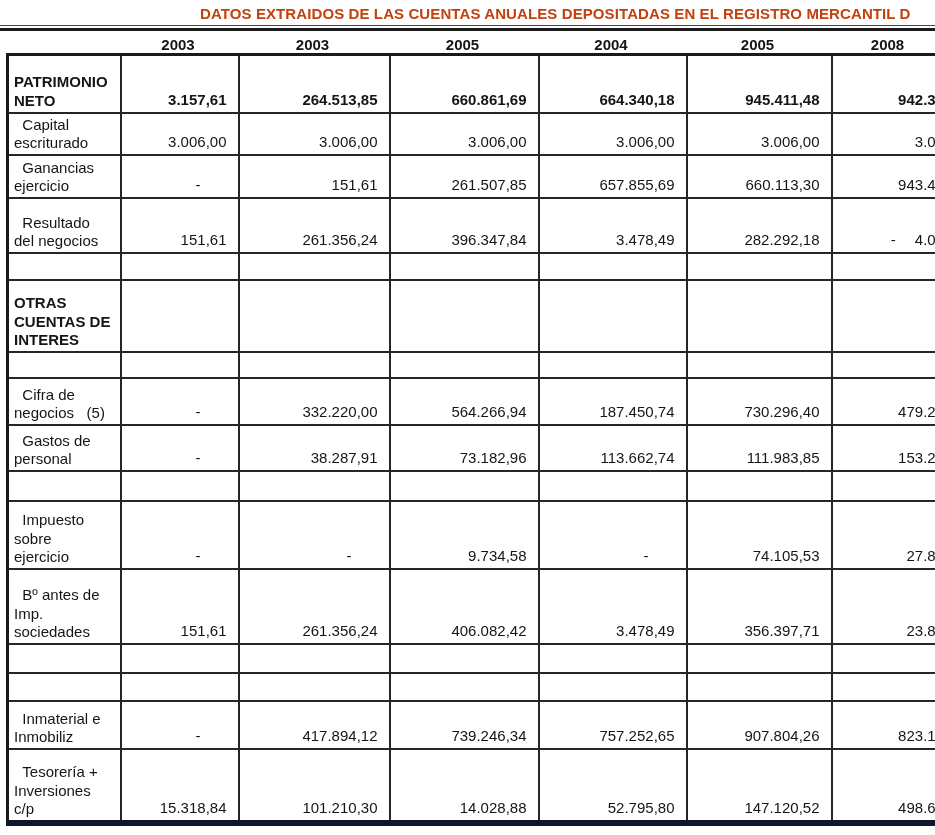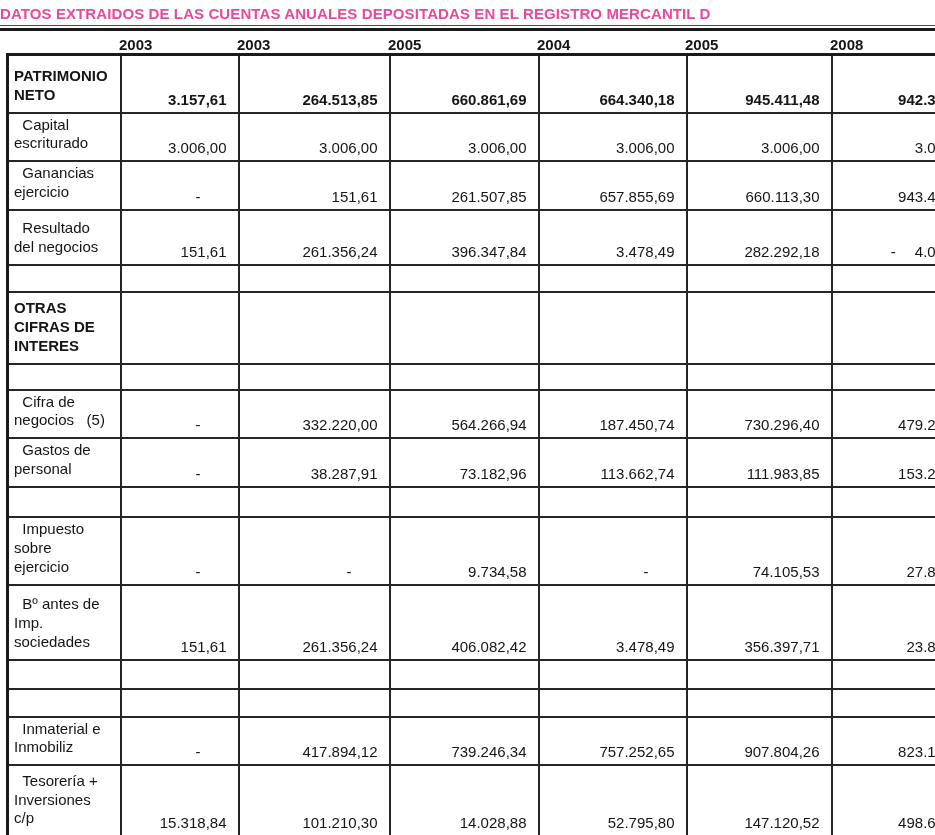--- a/index.html
+++ b/index.html
@@ -17,74 +17,76 @@
   }
   .page {
     position: absolute;
     top: 0; left: 0;
     width: 935px;
     height: 835px;
     overflow: hidden;
     padding-top: 5px;
   }
   .doc-title {
+    margin-left: 200px;
     font-size: 15px;
     font-weight: bold;
     white-space: nowrap;
     letter-spacing: 0.1px;
-    color: #ec4899;
+    color: #c2410c;
   }
   .double-rule {
     margin-top: 3px;
     width: 935px;
     height: 2px;
     border-top: 1.5px solid #4a4a4a;
     border-bottom: 3px solid #1b1b1b;
   }
   .year-row {
     display: flex;
     margin-left: 119px;
     height: 22px;
     align-items: flex-end;
     font-weight: bold;
     font-size: 15px;
   }
   .yr {
+    text-align: center;
     flex: 0 0 auto;
   }
   table.fin {
     margin-left: 6px;
     border-collapse: collapse;
     table-layout: fixed;
     width: 939px;
     border: 3px solid #1a1a1a;
   }
   table.fin td {
     border: 2px solid #262626;
     overflow: hidden;
   }
   td.lbl {
     white-space: pre-wrap;
     vertical-align: bottom;
     text-align: left;
-    padding: 2px 2px 7px 5px;
+    padding: 2px 2px 1px 5px;
     font-size: 15px;
     line-height: 1.25;
   }
   td.val {
     vertical-align: bottom;
     text-align: right;
     padding: 2px 11px 4px 2px;
     font-size: 15px;
     white-space: pre;
   }
   td.val.col-last { padding-right: 1px; }
   td.val.dash { padding-right: 37px; }
   .b { font-weight: bold; }
-  tr.bottom-edge td { border-bottom: 8px solid #0f172a; }
+  tr.bottom-edge td { border-bottom: 6px solid #0f172a; }
 </style>
 </head>
 <body>
 
 <div class="page">
   <div class="doc-title">DATOS EXTRAIDOS DE LAS CUENTAS ANUALES DEPOSITADAS EN EL REGISTRO MERCANTIL D</div>
   <div class="double-rule"></div>
   <div class="year-row">
       <div class="yr" style="width: 118px;">2003</div>
       <div class="yr" style="width: 151px;">2003</div>
@@ -148,21 +150,21 @@
           <td class="lbl"></td>
           <td class="val"></td>
           <td class="val"></td>
           <td class="val"></td>
           <td class="val"></td>
           <td class="val"></td>
           <td class="val col-last"></td>
         </tr>
         <tr style="height: 72px;">
           <td class="lbl b">OTRAS
-CIFRAS DE
+CUENTAS DE
 INTERES</td>
           <td class="val b"></td>
           <td class="val b"></td>
           <td class="val b"></td>
           <td class="val b"></td>
           <td class="val b"></td>
           <td class="val b col-last"></td>
         </tr>
         <tr style="height: 26px;">
           <td class="lbl"></td>

